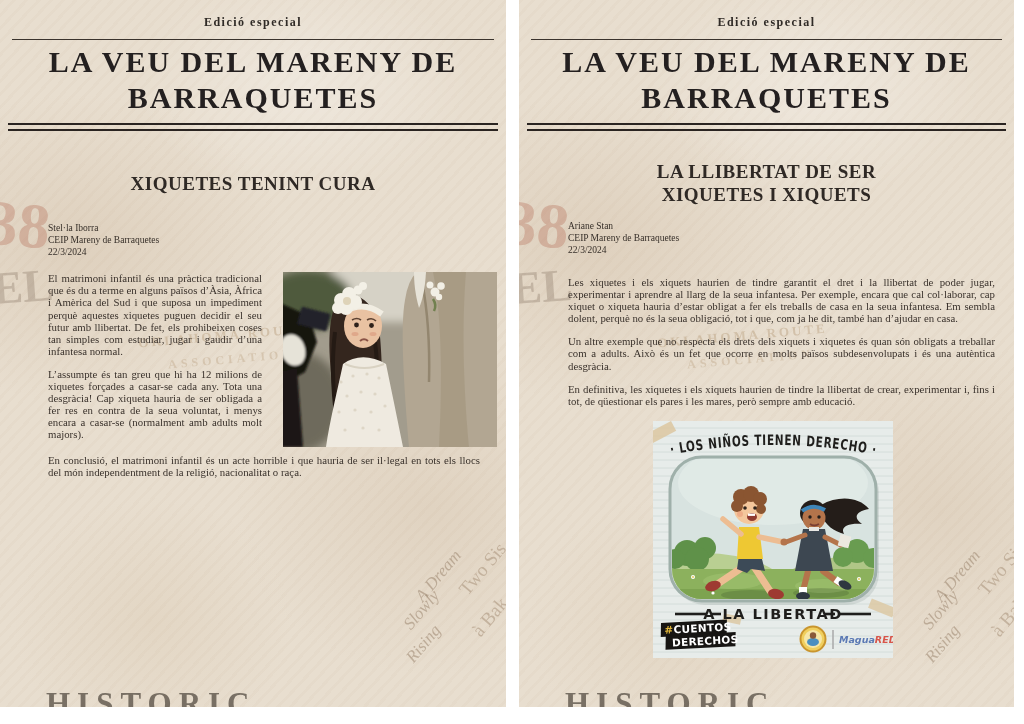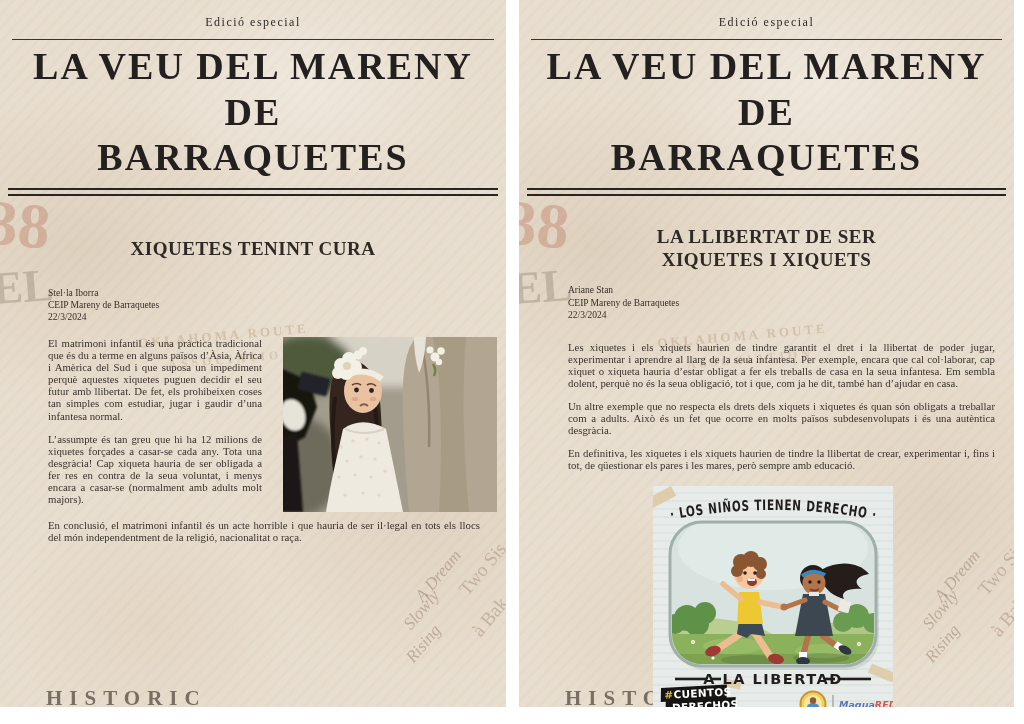--- a/index.html
+++ b/index.html
@@ -19,24 +19,24 @@
   .texture span{position:absolute;font-family:"Liberation Serif",serif;white-space:nowrap;}
   .tx-38{left:-14px;top:188px;font-size:64px;font-weight:bold;color:rgba(165,75,52,.26);transform:rotate(5deg);}
   .tx-el{left:-8px;top:260px;font-size:46px;font-weight:bold;color:rgba(95,75,60,.24);transform:rotate(-4deg);}
   .tx-ok{left:138px;top:328px;font-size:13px;font-weight:bold;letter-spacing:3px;color:rgba(176,146,110,.38);transform:rotate(-5deg);}
   .tx-assoc{left:168px;top:352px;font-size:12px;font-weight:bold;letter-spacing:4px;color:rgba(176,146,110,.30);transform:rotate(-5deg);}
   .tx-dream{left:408px;top:566px;font-size:17px;font-style:italic;color:rgba(140,115,92,.45);transform:rotate(-50deg);}
   .tx-slowly{left:399px;top:600px;font-size:17px;font-style:italic;color:rgba(140,115,92,.45);transform:rotate(-50deg);}
   .tx-rising{left:402px;top:634px;font-size:17px;font-style:italic;color:rgba(140,115,92,.45);transform:rotate(-50deg);}
   .tx-twosis{left:452px;top:558px;font-size:19px;color:rgba(150,124,98,.42);transform:rotate(-50deg);}
   .tx-abak{left:468px;top:606px;font-size:19px;color:rgba(150,124,98,.42);transform:rotate(-50deg);}
-  .tx-historic{left:46px;top:686px;font-size:21px;font-weight:bold;letter-spacing:7px;color:rgba(62,53,45,.65);}
-  .kicker{margin-top:15px;text-align:center;font-weight:normal;font-size:12px;letter-spacing:1.5px;color:#2f2a26;}
+  .tx-historic{left:46px;top:686px;font-size:31px;font-weight:bold;letter-spacing:7px;color:rgba(62,53,45,.65);}
+  .kicker{margin-top:15px;text-align:center;font-weight:bold;font-size:12px;letter-spacing:1.5px;color:#2f2a26;}
   .rule-thin{border-top:1.5px solid #3a332d;margin:9px 12px 0;}
-  .masthead{margin:4px 0 0;text-align:center;font-size:38px;font-weight:bold;letter-spacing:2px;color:#242020;line-height:1.2;}
+  .masthead{margin:4px 0 0;text-align:center;font-size:30px;font-weight:bold;letter-spacing:2px;color:#242020;line-height:1.2;}
   .rule-double{margin:7px 8px 0;border-top:2.5px solid #2a2421;border-bottom:2.5px solid #2a2421;height:4px;}
   .article-title{text-align:center;font-size:19px;font-weight:bold;color:#2f2925;line-height:1.2;letter-spacing:.5px;}
   #page-left .article-title{margin:42px 10px 0;}
   #page-right .article-title{margin:30px 10px 0;}
   .byline{font-size:9.5px;color:#352e28;line-height:1.28;}
   #page-left .byline{margin:26px 0 0 48px;}
   #page-right .byline{margin:13px 0 0 49px;}
   .byline .b{font-weight:normal;}
   p{margin:0 0 11px;font-size:10.8px;line-height:1.12;color:#3a322c;text-align:justify;}
   .cols{display:flex;margin:14px 9px 0 48px;gap:21px;}

